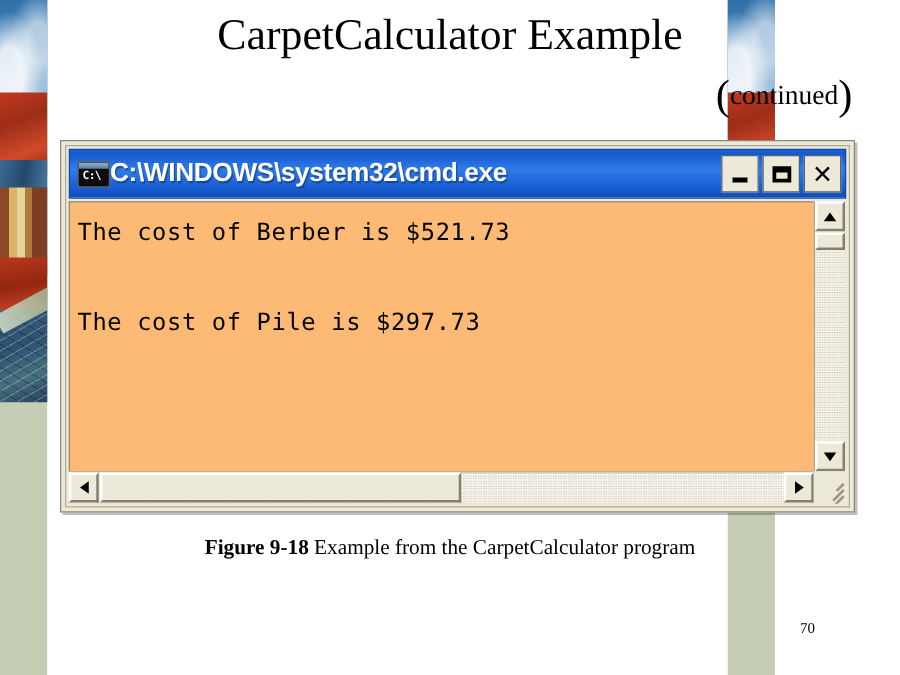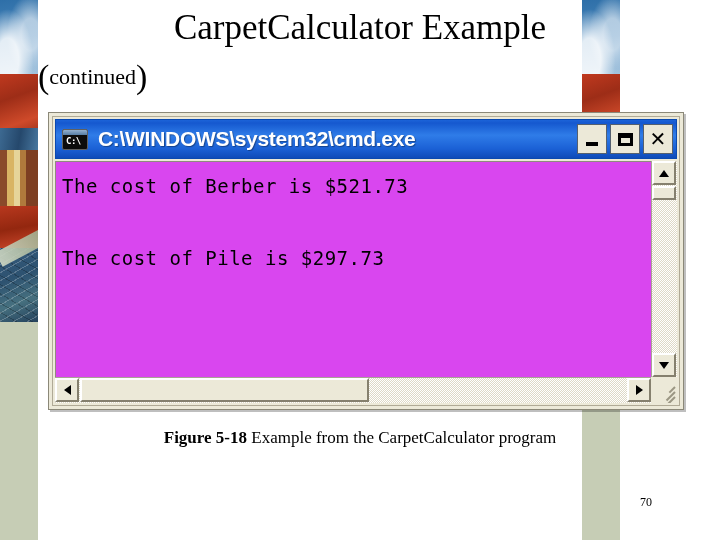--- a/index.html
+++ b/index.html
@@ -95,21 +95,21 @@
     font-size: 35px;
     line-height: 44px;
     color: #000000;
     font-family: "Liberation Serif", serif;
     white-space: nowrap;
   }
   .subtitle {
     position: absolute;
     left: 38px; top: 60px;
     width: 644px;
-    text-align: left;
+    text-align: right;
     color: #000000;
     font-family: "Liberation Serif", serif;
     white-space: nowrap;
   }
   .subtitle .paren {
     font-size: 34px;
     line-height: 1;
     vertical-align: -4px;
   }
   .subtitle .word {
@@ -174,21 +174,20 @@
     line-height: 10px;
     margin: 0 0 3px 3px;
     letter-spacing: -0.5px;
   }
   .title-text {
     color: #ffffff;
     font-family: "Liberation Sans", sans-serif;
     font-weight: bold;
     font-size: 21px;
     letter-spacing: -0.3px;
-    margin-left: 10px;
     flex: 1 1 auto;
     white-space: nowrap;
     overflow: hidden;
     text-shadow: 1px 1px 1px rgba(0,0,0,.35);
   }
   .win-buttons {
     display: flex;
     gap: 3px;
     flex: 0 0 auto;
   }
@@ -217,21 +216,21 @@
 
   .console-area {
     position: absolute;
     left: 2px; top: 44px;
     right: 2px; bottom: 2px;
   }
   .console-text {
     position: absolute;
     left: 0; top: 0;
     right: 26px; bottom: 26px;
-    background: #d946ef;
+    background: #fdba74;
     border: 1px solid #8f8b7d;
     border-right: none;
     border-bottom: none;
     box-sizing: border-box;
     padding: 6px 6px 0 6px;
     overflow: hidden;
     font-family: "DejaVu Sans Mono", monospace;
     font-size: 19px;
     line-height: 36px;
     color: #000000;
@@ -439,18 +438,18 @@
           <i></i>
             <i></i>
             <i></i>
         </div>
       </div>
 
     </div>
   </div>
 
   <div class="caption">
-    <b>Figure 5-18</b><span> Example from the CarpetCalculator program</span>
+    <b>Figure 9-18</b><span> Example from the CarpetCalculator program</span>
   </div>
 
   <div class="footer-page">70</div>
 
 </div>
 
 </body></html>

